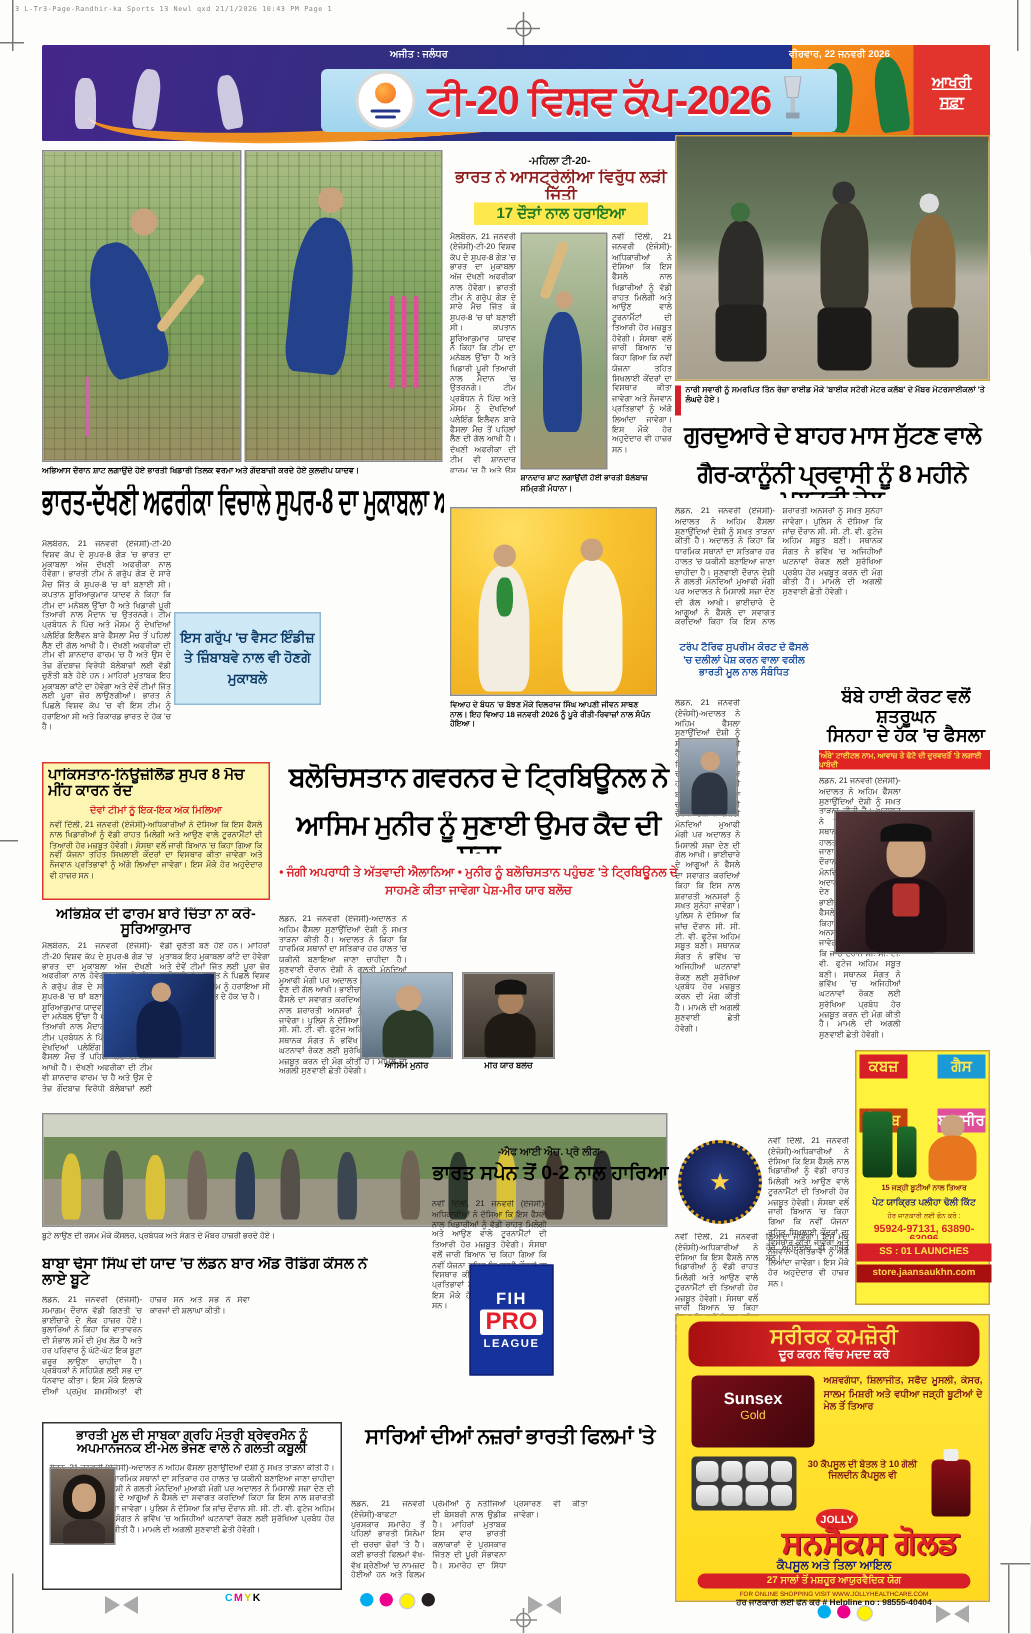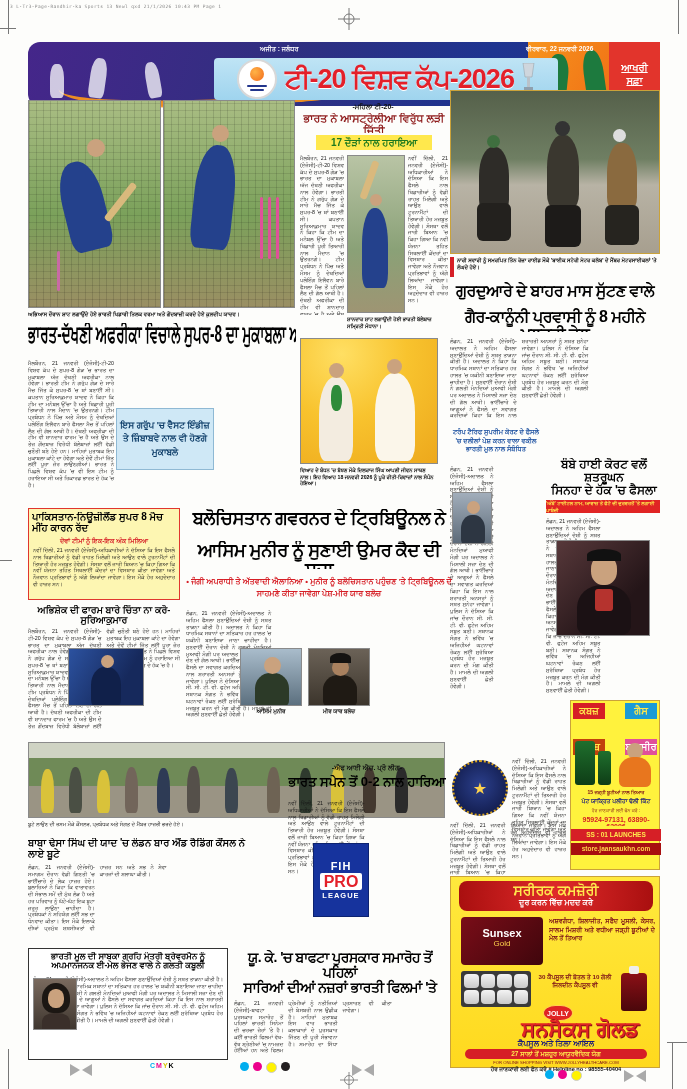--- a/index.html
+++ b/index.html
@@ -5,21 +5,21 @@
   html,body{margin:0;padding:0;background:#d9d9d9;}
   .sheet{position:relative;width:687px;height:1089px;margin:0 auto;background:#fdfdfb;
          font-family:"Liberation Sans","DejaVu Sans",sans-serif;overflow:hidden;}
   .abs{position:absolute;}
   .clip{overflow:hidden;}
   
   .printline{font-family:"DejaVu Sans Mono",monospace;font-size:4.5px;color:#888;letter-spacing:.4px;}
   .cropv{width:1px;background:#777;}
   .croph{height:1px;background:#777;}
   
-  .banner{background:linear-gradient(105deg,#45268a 0%,#302f80 40%,#1e3490 72%,#27318a 100%);border-radius:12px;margin-top:12px;}
+  .banner{background:linear-gradient(105deg,#45268a 0%,#302f80 40%,#1e3490 72%,#27318a 100%);border-radius:1px;}
   .swoosh{width:430px;height:52px;border-radius:50%;border-bottom:8px solid #f7941d;transform:rotate(-4deg);opacity:.95;}
   .bannerstrip{background:linear-gradient(#bfe4f5,#9fd4ee);border-radius:4px;display:flex;align-items:center;justify-content:center;gap:8px;}
   .bannertitle{color:#e3202a;font-weight:bold;font-size:27px;letter-spacing:-1px;text-shadow:0 1px 0 #fff;white-space:nowrap;}
   .logocirc{width:36px;height:36px;border-radius:50%;background:#fff;border:2px solid #d8d8d8;position:relative;flex:0 0 auto;}
   .logoball{position:absolute;left:11px;top:6px;width:14px;height:14px;border-radius:50%;background:radial-gradient(circle at 35% 35%,#ffb347,#f26a1b);}
   .logoline{position:absolute;left:8px;width:20px;height:2px;background:#23368c;border-radius:1px;}
   .cornerbox{background:#e2342c;color:#fff;font-weight:bold;font-size:10px;display:flex;flex-direction:column;align-items:center;justify-content:center;line-height:1.3;text-align:center;}
   .bannertext{color:#fff;font-size:6.5px;font-weight:bold;white-space:nowrap;}
   .sil{background:rgba(255,255,255,.75);border-radius:40% 40% 20% 20%;}
   .greenbat{background:linear-gradient(120deg,#f7941d 0%,#ef6c15 100%);}
@@ -319,21 +319,20 @@
     <div class="hl clip" style="font-size:8.5px;text-align: center;margin:3px 4px 2px;height:22px;">ਭਾਰਤੀ ਮੂਲ ਦੀ ਸਾਬਕਾ ਗ੍ਰਹਿ ਮੰਤਰੀ ਬ੍ਰੇਵਰਮੈਨ ਨੂੰ ਅਪਮਾਨਜਨਕ ਈ-ਮੇਲ ਭੇਜਣ ਵਾਲੇ ਨੇ ਗਲਤੀ ਕਬੂਲੀ</div>
     <div class="body-txt clip" style="margin:2px 4px;height:78px;">ਲੰਡਨ, 21 ਜਨਵਰੀ (ਏਜੰਸੀ)-ਅਦਾਲਤ ਨੇ ਅਹਿਮ ਫੈਸਲਾ ਸੁਣਾਉਂਦਿਆਂ ਦੋਸ਼ੀ ਨੂੰ ਸਖ਼ਤ ਤਾੜਨਾ ਕੀਤੀ ਹੈ। ਅਦਾਲਤ ਨੇ ਕਿਹਾ ਕਿ ਧਾਰਮਿਕ ਸਥਾਨਾਂ ਦਾ ਸਤਿਕਾਰ ਹਰ ਹਾਲਤ 'ਚ ਯਕੀਨੀ ਬਣਾਇਆ ਜਾਣਾ ਚਾਹੀਦਾ ਹੈ। ਸੁਣਵਾਈ ਦੌਰਾਨ ਦੋਸ਼ੀ ਨੇ ਗਲਤੀ ਮੰਨਦਿਆਂ ਮੁਆਫੀ ਮੰਗੀ ਪਰ ਅਦਾਲਤ ਨੇ ਮਿਸਾਲੀ ਸਜ਼ਾ ਦੇਣ ਦੀ ਗੱਲ ਆਖੀ। ਭਾਈਚਾਰੇ ਦੇ ਆਗੂਆਂ ਨੇ ਫੈਸਲੇ ਦਾ ਸਵਾਗਤ ਕਰਦਿਆਂ ਕਿਹਾ ਕਿ ਇਸ ਨਾਲ ਸ਼ਰਾਰਤੀ ਅਨਸਰਾਂ ਨੂੰ ਸਖ਼ਤ ਸੁਨੇਹਾ ਜਾਵੇਗਾ। ਪੁਲਿਸ ਨੇ ਦੱਸਿਆ ਕਿ ਜਾਂਚ ਦੌਰਾਨ ਸੀ. ਸੀ. ਟੀ. ਵੀ. ਫੁਟੇਜ ਅਹਿਮ ਸਬੂਤ ਬਣੀ। ਸਥਾਨਕ ਸੰਗਤ ਨੇ ਭਵਿੱਖ 'ਚ ਅਜਿਹੀਆਂ ਘਟਨਾਵਾਂ ਰੋਕਣ ਲਈ ਸੁਰੱਖਿਆ ਪ੍ਰਬੰਧ ਹੋਰ ਮਜ਼ਬੂਤ ਕਰਨ ਦੀ ਮੰਗ ਕੀਤੀ ਹੈ। ਮਾਮਲੇ ਦੀ ਅਗਲੀ ਸੁਣਵਾਈ ਛੇਤੀ ਹੋਵੇਗੀ।</div>
   </div>
   <div class="ph ph-suella" style="left:33px;top:978px;width:44px;height:52px;">
     <div class="abs" style="left:8px;top:4px;width:28px;height:30px;background:#1c1713;border-radius:50% 50% 40% 40%;"></div>
     <div class="head" style="left:14px;top:10px;width:16px;height:19px;border-radius:45%;"></div>
     <div class="fig" style="left:8px;top:34px;width:28px;height:18px;background:#3a2f2a;"></div>
   </div>
 
   <div class="abs hl clip" style="left:234px;top:950px;width:212px;height:46px;font-size:14px;text-align:center;letter-spacing:-0.5px;">
-    <div>ਯੂ. ਕੇ. 'ਚ ਬਾਫਟਾ ਪੁਰਸਕਾਰ ਸਮਾਰੋਹ ਤੋਂ ਪਹਿਲਾਂ</div>
     <div>ਸਾਰਿਆਂ ਦੀਆਂ ਨਜ਼ਰਾਂ ਭਾਰਤੀ ਫਿਲਮਾਂ 'ਤੇ</div>
   </div>
   <div class="abs body-txt c4 clip" style="left:234px;top:1000px;width:212px;height:58px;">ਲੰਡਨ, 21 ਜਨਵਰੀ (ਏਜੰਸੀ)-ਬਾਫਟਾ ਪੁਰਸਕਾਰ ਸਮਾਰੋਹ ਤੋਂ ਪਹਿਲਾਂ ਭਾਰਤੀ ਸਿਨੇਮਾ ਦੀ ਚਰਚਾ ਜ਼ੋਰਾਂ 'ਤੇ ਹੈ। ਕਈ ਭਾਰਤੀ ਫਿਲਮਾਂ ਵੱਖ-ਵੱਖ ਸ਼੍ਰੇਣੀਆਂ 'ਚ ਨਾਮਜ਼ਦ ਹੋਈਆਂ ਹਨ ਅਤੇ ਫਿਲਮ ਪ੍ਰੇਮੀਆਂ ਨੂੰ ਨਤੀਜਿਆਂ ਦੀ ਬੇਸਬਰੀ ਨਾਲ ਉਡੀਕ ਹੈ। ਮਾਹਿਰਾਂ ਮੁਤਾਬਕ ਇਸ ਵਾਰ ਭਾਰਤੀ ਕਲਾਕਾਰਾਂ ਦੇ ਪੁਰਸਕਾਰ ਜਿੱਤਣ ਦੀ ਪੂਰੀ ਸੰਭਾਵਨਾ ਹੈ। ਸਮਾਰੋਹ ਦਾ ਸਿੱਧਾ ਪ੍ਰਸਾਰਣ ਵੀ ਕੀਤਾ ਜਾਵੇਗਾ।</div>
 
   <div class="abs" style="left:70px;top:1064px;display:flex;gap:2px;">
     <span class="grayarrow" style="border-left:10px solid #aaa;"></span>
     <span class="grayarrow" style="border-right:10px solid #aaa;"></span>
   </div>
   <div class="abs" style="left:150px;top:1062px;font-size:7px;font-weight:bold;letter-spacing:1px;">
     <span class="cmyk-c">C</span><span class="cmyk-m">M</span><span class="cmyk-y">Y</span><span class="cmyk-k">K</span>

